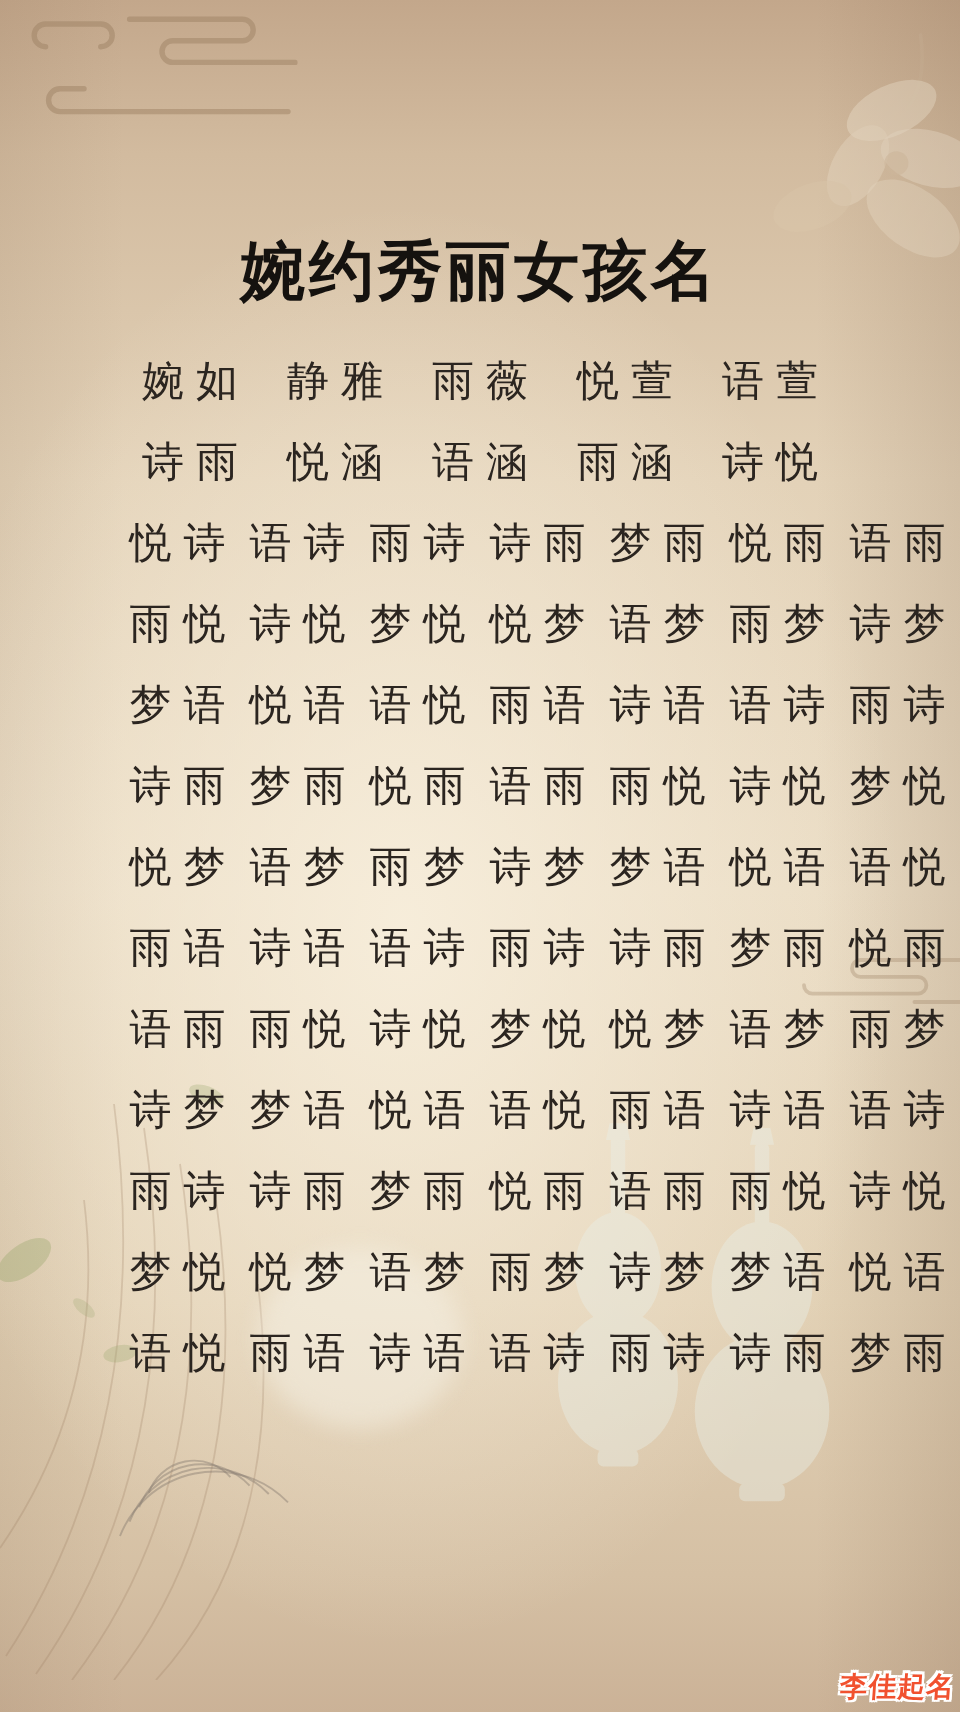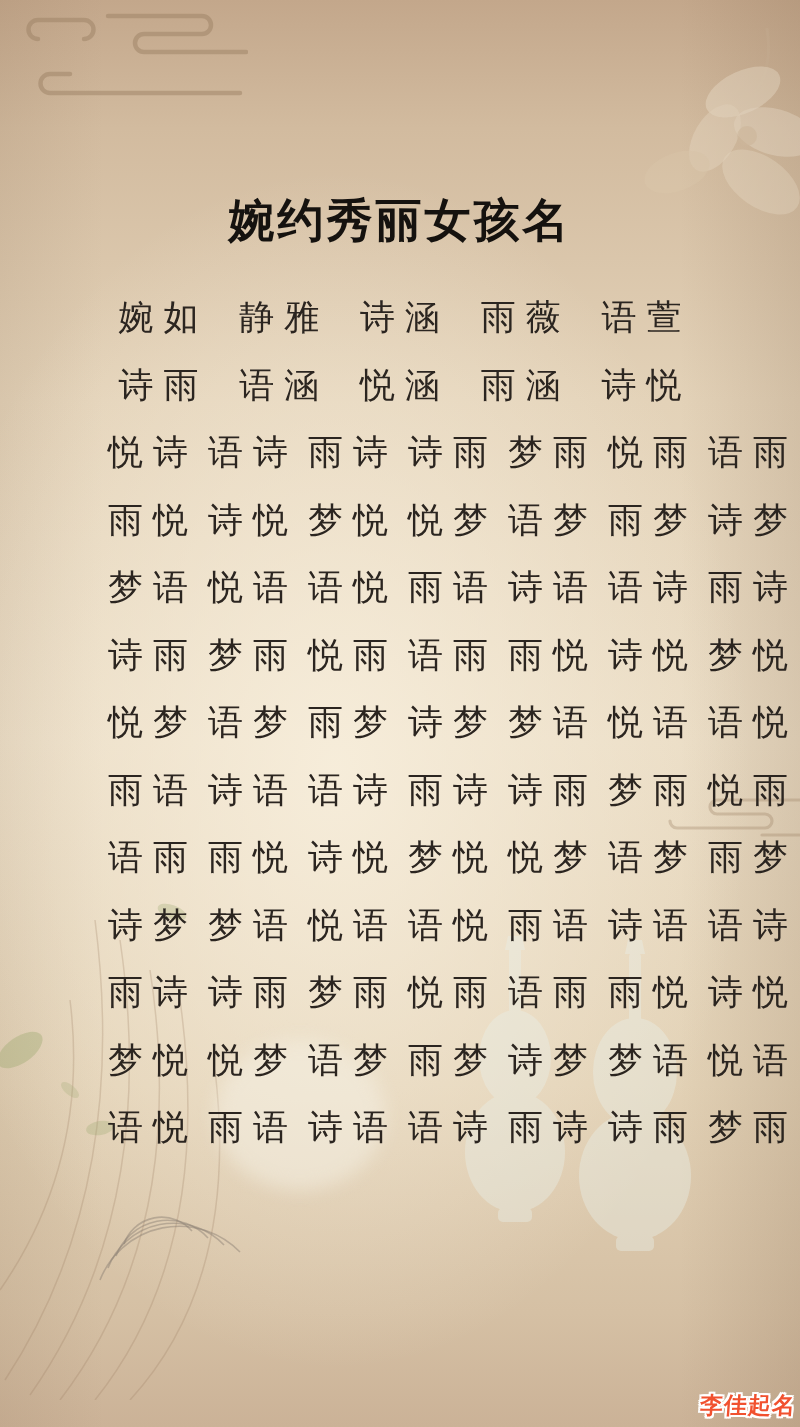--- a/index.html
+++ b/index.html
@@ -7,21 +7,21 @@
     width:800px;height:1427px;position:relative;overflow:hidden;
     font-family:"Liberation Sans",sans-serif;
     background:
       radial-gradient(ellipse 52% 42% at 42% 54%, rgba(248,239,221,0.88) 0%, rgba(248,239,221,0.0) 100%),
       linear-gradient(90deg, rgba(120,90,65,0.10) 0%, rgba(120,90,65,0) 13%, rgba(120,90,65,0) 85%, rgba(120,90,65,0.16) 100%),
       linear-gradient(180deg, #c3a78b 0%, #d2bb9f 9%, #e3d2b8 28%, #eadcc4 52%, #e2d1b5 76%, #d5c0a4 92%, #cbb297 100%);
   }
   .deco{position:absolute;pointer-events:none;}
   .page-title{
     position:absolute;top:190px;left:0;width:800px;
-    text-align:center;font-size:46px;font-weight:800;letter-spacing:3px;
+    text-align:center;font-size:54px;font-weight:800;letter-spacing:3px;
     color:#15120f;z-index:2;
   }
   .names-grid{
     position:absolute;left:98px;top:284px;width:604px;z-index:2;
     display:flex;flex-direction:column;
   }
   .name-row{display:flex;height:67.5px;}
   .name-cell{
     flex:1;display:flex;align-items:center;justify-content:center;
     font-family:"Liberation Serif",serif;
@@ -112,28 +112,28 @@
 </svg>
 
 <div class="blob" style="left:215px;top:1040px;width:170px;height:150px;"></div>
 
 <div class="page-title">婉约秀丽女孩名</div>
 
 <div class="names-grid" id="names-grid">
     <div class="name-row">
       <span class="name-cell">婉如</span>
       <span class="name-cell">静雅</span>
-      <span class="name-cell">诗涵</span>
       <span class="name-cell">雨薇</span>
+      <span class="name-cell">悦萱</span>
       <span class="name-cell">语萱</span>
     </div>
     <div class="name-row">
       <span class="name-cell">诗雨</span>
+      <span class="name-cell">悦涵</span>
       <span class="name-cell">语涵</span>
-      <span class="name-cell">悦涵</span>
       <span class="name-cell">雨涵</span>
       <span class="name-cell">诗悦</span>
     </div>
     <div class="name-row">
       <span class="name-cell">悦诗</span>
       <span class="name-cell">语诗</span>
       <span class="name-cell">雨诗</span>
       <span class="name-cell">诗雨</span>
       <span class="name-cell">梦雨</span>
       <span class="name-cell">悦雨</span>

